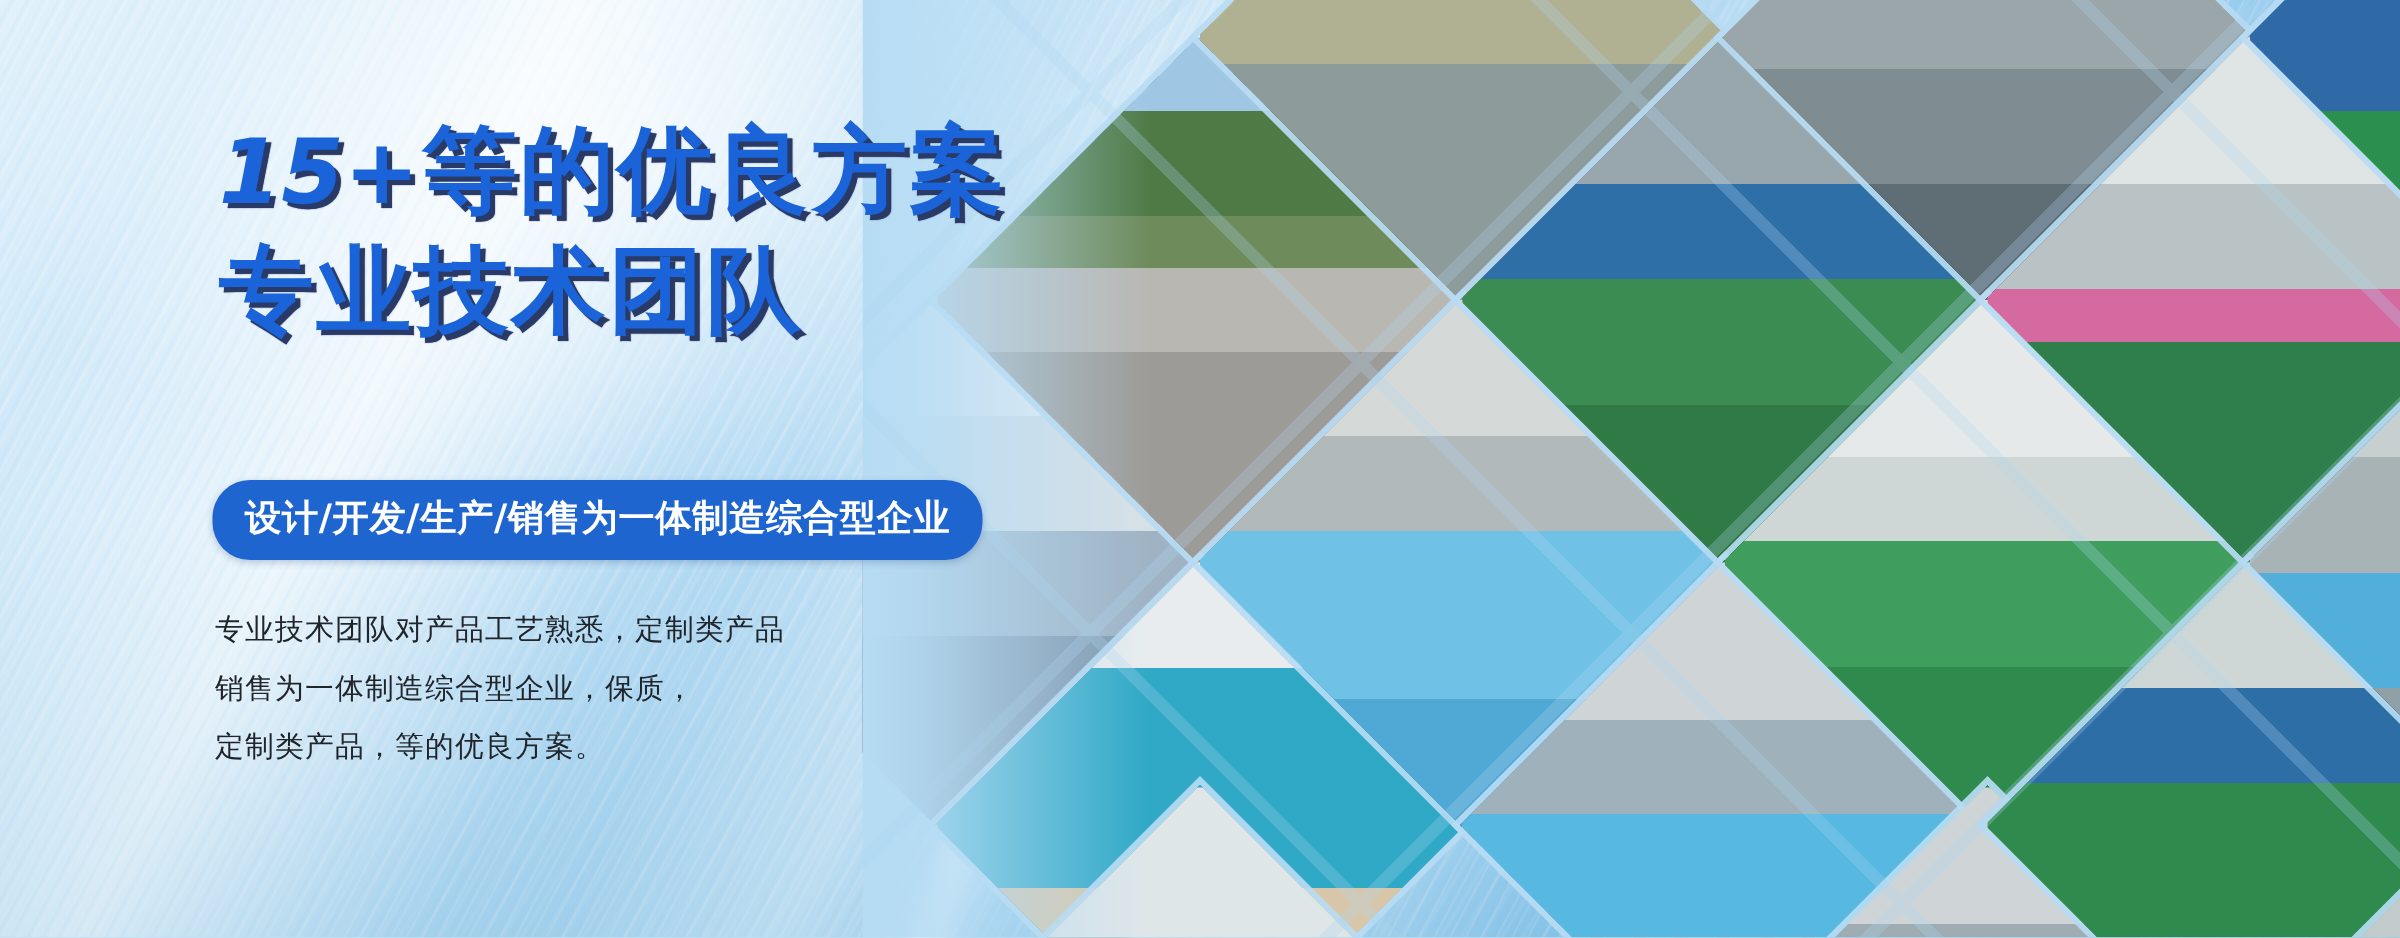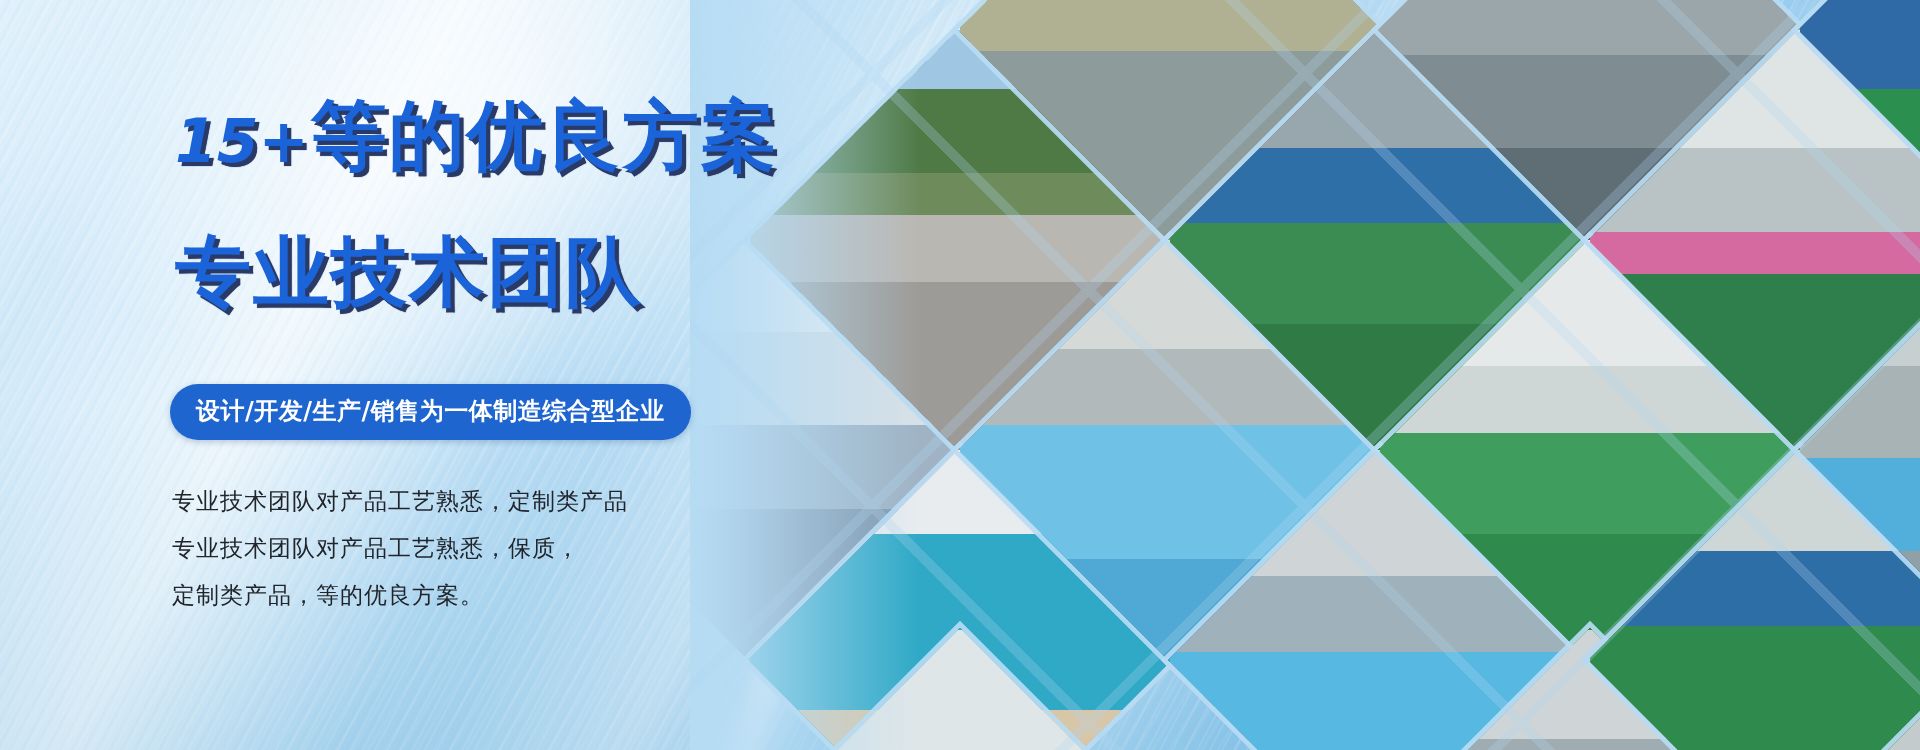--- a/index.html
+++ b/index.html
@@ -144,40 +144,40 @@
   #textblock{position:absolute;left:0;top:0;width:760px;height:750px;z-index:50;}
   .headline{
     position:absolute;left:175px;
     font-family:"DejaVu Sans","Liberation Sans",sans-serif;
     font-weight:bold;letter-spacing:2px;white-space:nowrap;
     color:#1a63d8;
     text-shadow:4px 4px 0 #2a3a66, 4px 4px 1px #2a3a66;
   }
   #hl1{top:96px;font-size:76px;line-height:80px;}
   #hl1 .num{
-    font-style:italic;font-size:60px;letter-spacing:0;
+    font-style:italic;font-size:72px;letter-spacing:0;
     display:inline-block;margin-right:2px;
   }
-  #hl2{top:192px;font-size:76px;line-height:80px;margin-top:40px;}
+  #hl2{top:192px;font-size:76px;line-height:80px;}
 
   #pill{
     position:absolute;left:170px;top:384px;
     background:#1e65d0;border-radius:30px;
     padding:11px 26px 13px 26px;
     display:inline-block;
     box-shadow:0 2px 6px rgba(20,60,120,.25);
   }
   #pill span{
     font-family:"DejaVu Sans","Liberation Sans",sans-serif;
-    color:#ffffff;font-size:24px;font-weight:bold;letter-spacing:.5px;white-space:nowrap;
+    color:#ffffff;font-size:29px;font-weight:bold;letter-spacing:.5px;white-space:nowrap;
   }
 
   #body-text{
     position:absolute;left:172px;top:480px;width:560px;
-    font-family:Liberation Mono, monospace;
+    font-family:Liberation Sans, sans-serif;
     color:#20242b;font-size:23px;line-height:47px;letter-spacing:1px;
   }
   #body-text div{white-space:nowrap;}
 </style>
 </head>
 <body>
 
 <div id="banner">
 
   <div class="bg-layer bg-sheen"></div>
@@ -250,18 +250,18 @@
     </div>
 
     <div class="headline" id="hl2">专业技术团队</div>
 
     <div id="pill">
       <span>设计/开发/生产/销售为一体制造综合型企业</span>
     </div>
 
     <div id="body-text">
       <div>专业技术团队对产品工艺熟悉，定制类产品</div>
-      <div>专业技术团队对产品工艺熟悉，保质，</div>
+      <div>销售为一体制造综合型企业，保质，</div>
       <div>定制类产品，等的优良方案。</div>
     </div>
   </div>
 
 </div>
 
 </body></html>

